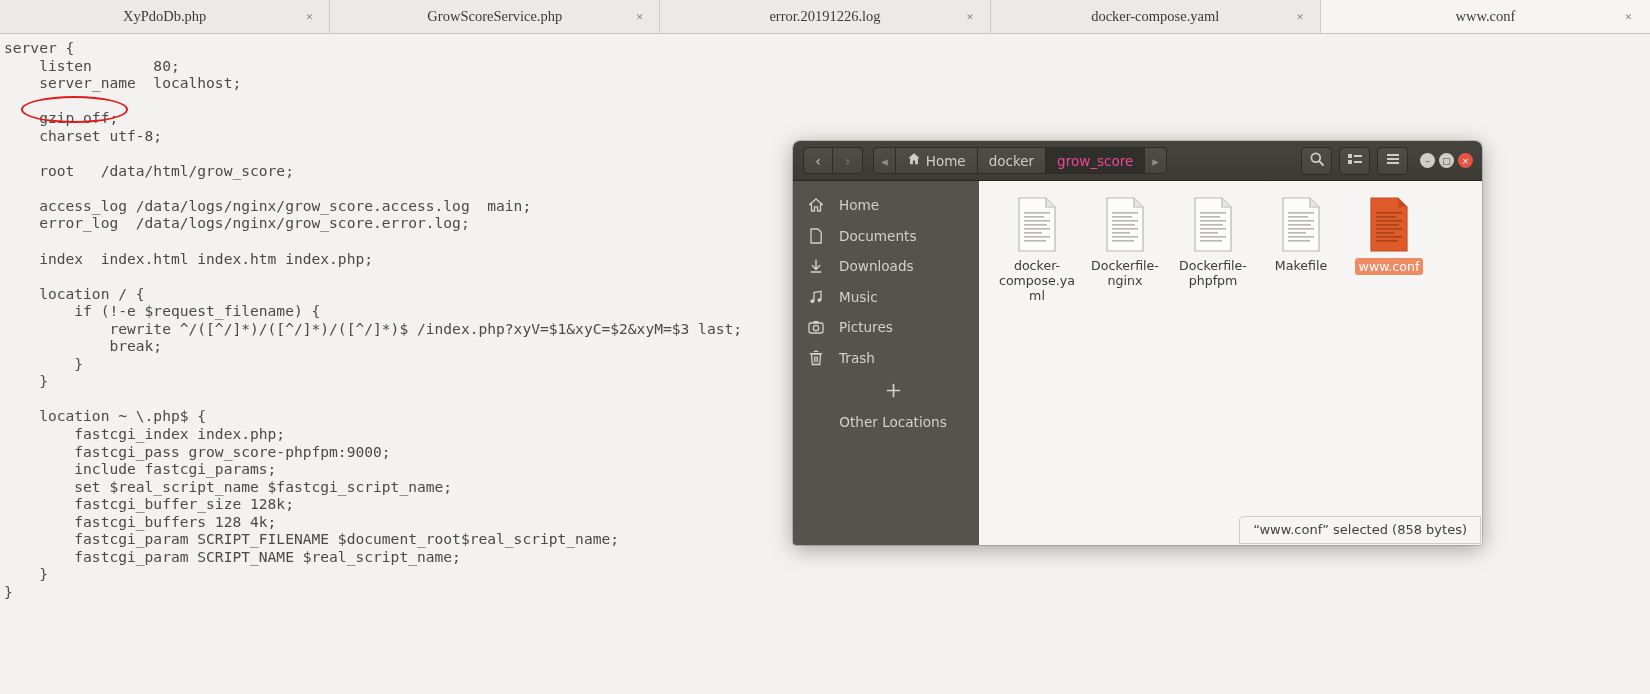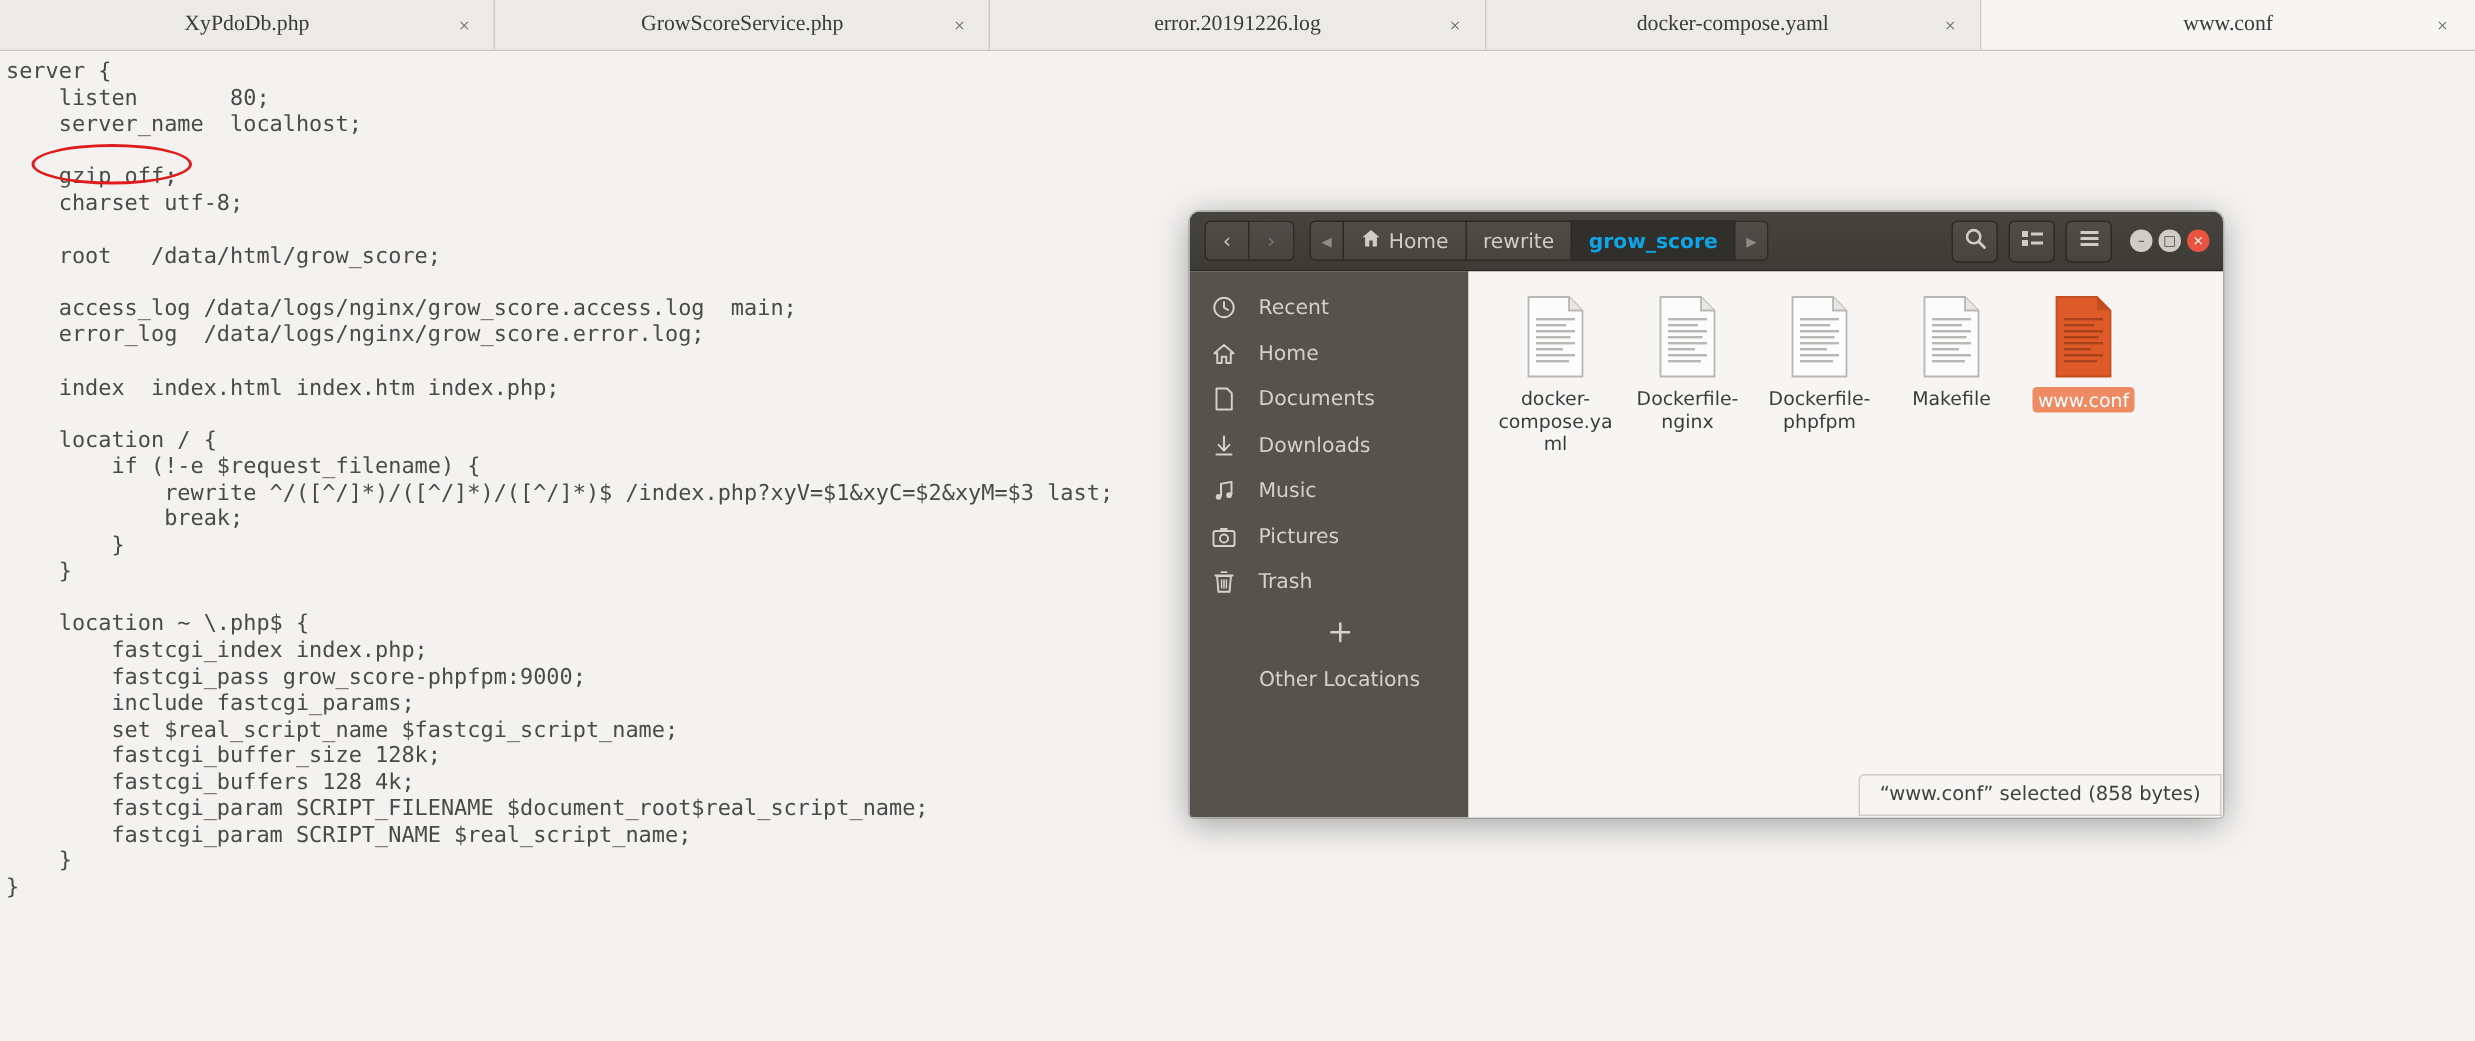--- a/index.html
+++ b/index.html
@@ -114,22 +114,22 @@
     border: 1px solid #2c2b25;
     border-left: none;
     color: #cfcdc6;
     font-size: 13.5px;
     white-space: nowrap;
   }
   .crumb:first-child { border-left: 1px solid #2c2b25; border-radius: 4px 0 0 4px; }
   .crumb.arrow-only { padding: 0 7px; color: #8e8c84; }
   .crumb.current {
     background: #312f2b;
-    color: #0ea5e9;
-    font-weight: bold;
+    color: #ec4899;
+    font-weight: normal;
   }
   .crumb.last { border-radius: 0 4px 4px 0; }
 
   .spacer { flex: 1; }
 
   .toolbtns { display: flex; gap: 7px; align-items: center; }
   .toolbtn {
     width: 31px; height: 28px;
     border-radius: 4px;
     background: linear-gradient(180deg,#4e4d47 0%,#46453f 100%);
@@ -290,21 +290,21 @@
       <div class="crumb arrow-only">◂</div>
       <div class="crumb">
         <span>
           <svg width="14" height="14" viewBox="0 0 16 16">
               <path d="M8 1.5 1.5 7h2v7h3.2V9.6h2.6V14h3.2V7h2z" fill="#cfcdc6"></path>
             </svg>
         </span>
         <span>Home</span>
       </div>
       <div class="crumb">
-        <span>rewrite</span>
+        <span>docker</span>
       </div>
       <div class="crumb current">
         <span>grow_score</span>
       </div>
       <div class="crumb arrow-only last">▸</div>
     </div>
 
     <div class="spacer"></div>
 
     <div class="toolbtns">
@@ -341,29 +341,20 @@
       <div class="wbtn min">–</div>
       <div class="wbtn max">□</div>
       <div class="wbtn close">×</div>
     </div>
   </div>
 
   <div id="fm-body">
 
     <div id="fm-sidebar">
 
-      <div class="side-item">
-        <span class="side-ico">
-          <svg width="16" height="16" viewBox="0 0 16 16">
-              <circle cx="8" cy="8" r="6.5" fill="none" stroke="#d3d1ca" stroke-width="1.3"></circle>
-              <path d="M8 4.3V8l2.6 1.6" fill="none" stroke="#d3d1ca" stroke-width="1.3" stroke-linecap="round"></path>
-            </svg>
-        </span>
-        <span>Recent</span>
-      </div>
 
       <div class="side-item">
         <span class="side-ico">
           <svg width="16" height="16" viewBox="0 0 16 16">
               <path d="M8 2 1.6 7.5h1.9V14h3V9.8h3V14h3V7.5h1.9z" fill="none" stroke="#d3d1ca" stroke-width="1.3" stroke-linejoin="round"></path>
             </svg>
         </span>
         <span>Home</span>
       </div>
 

